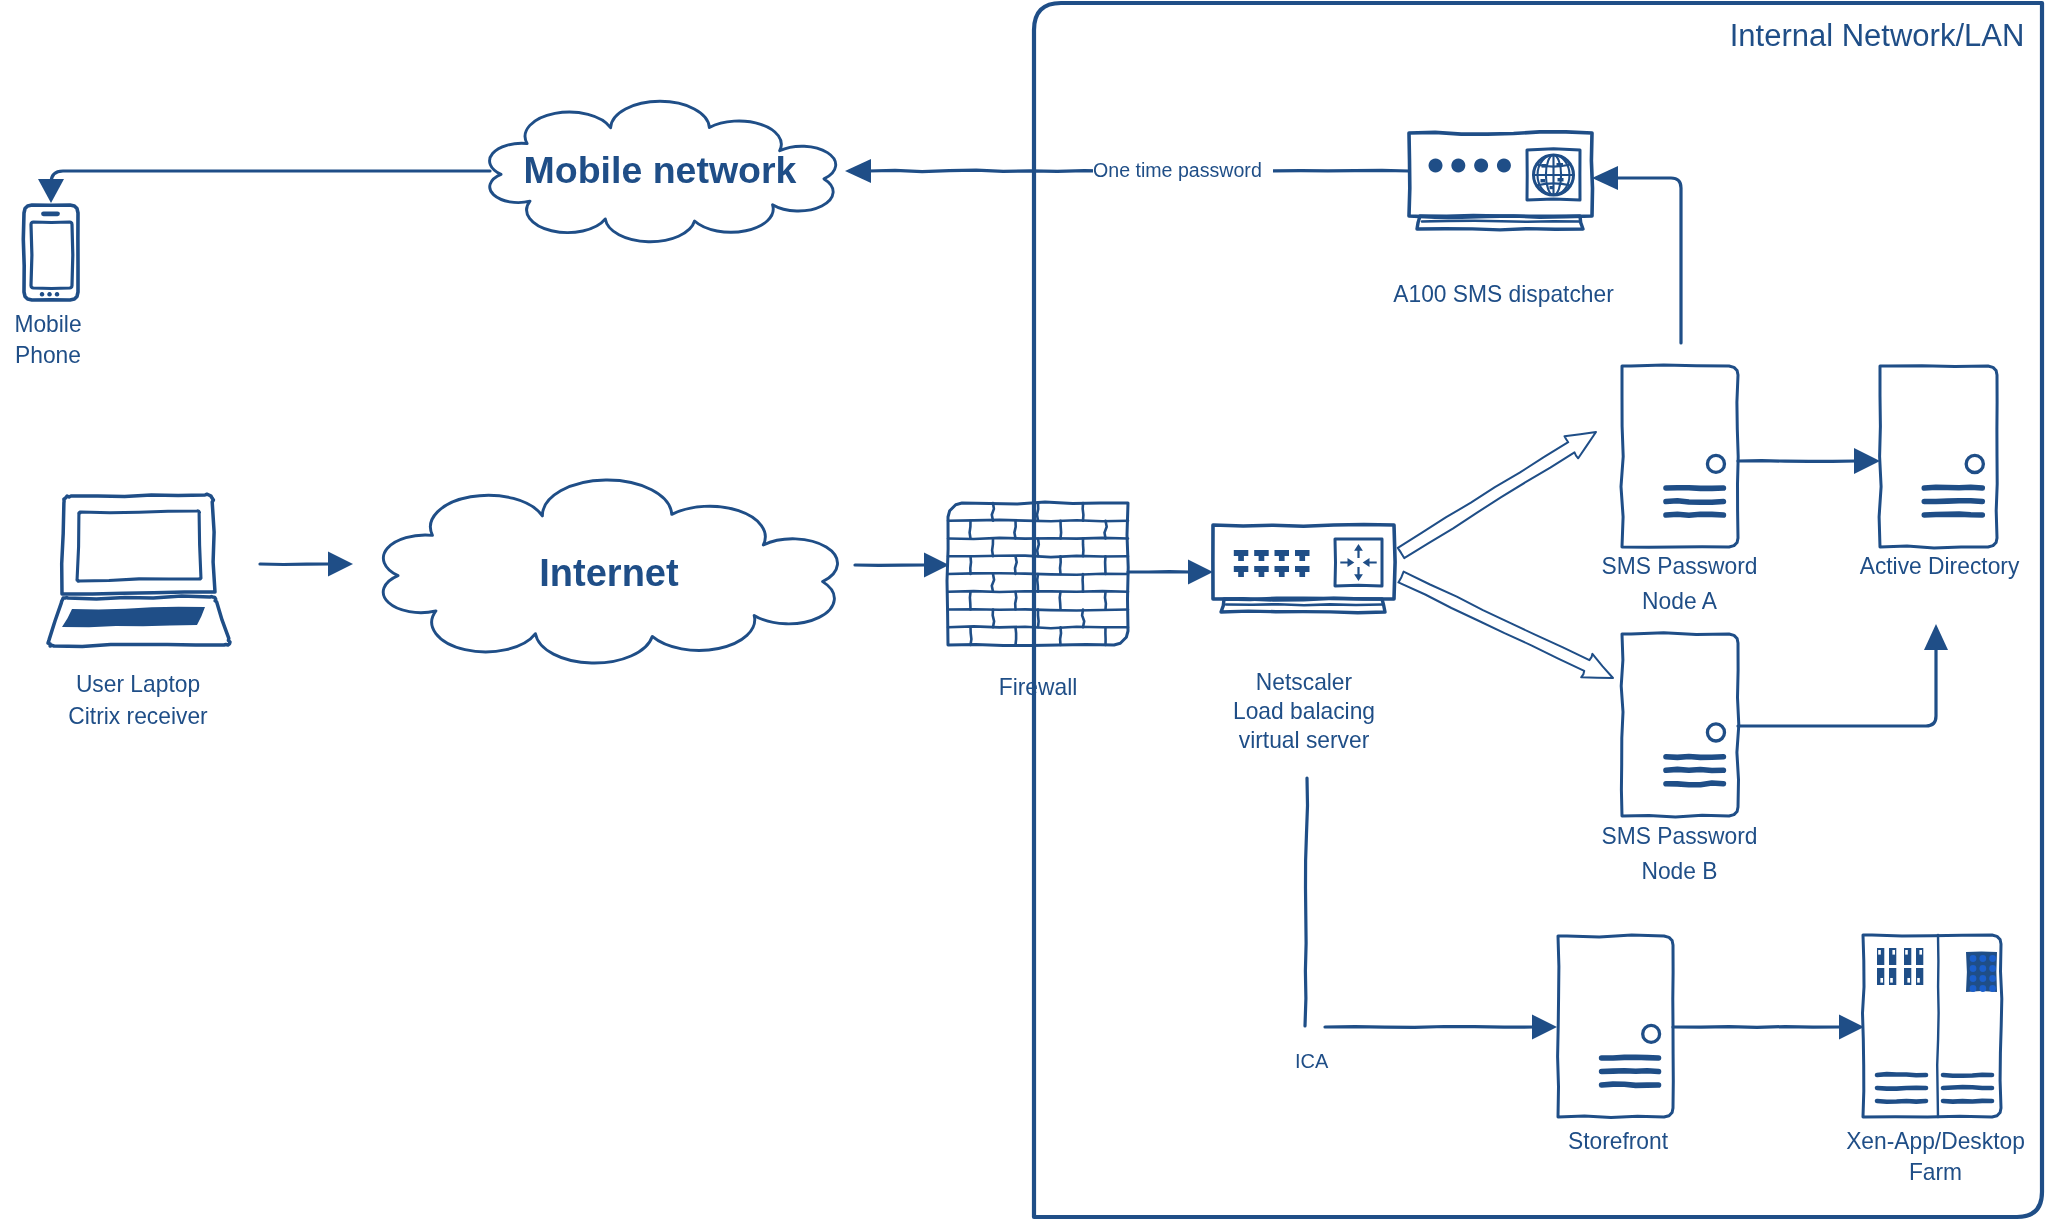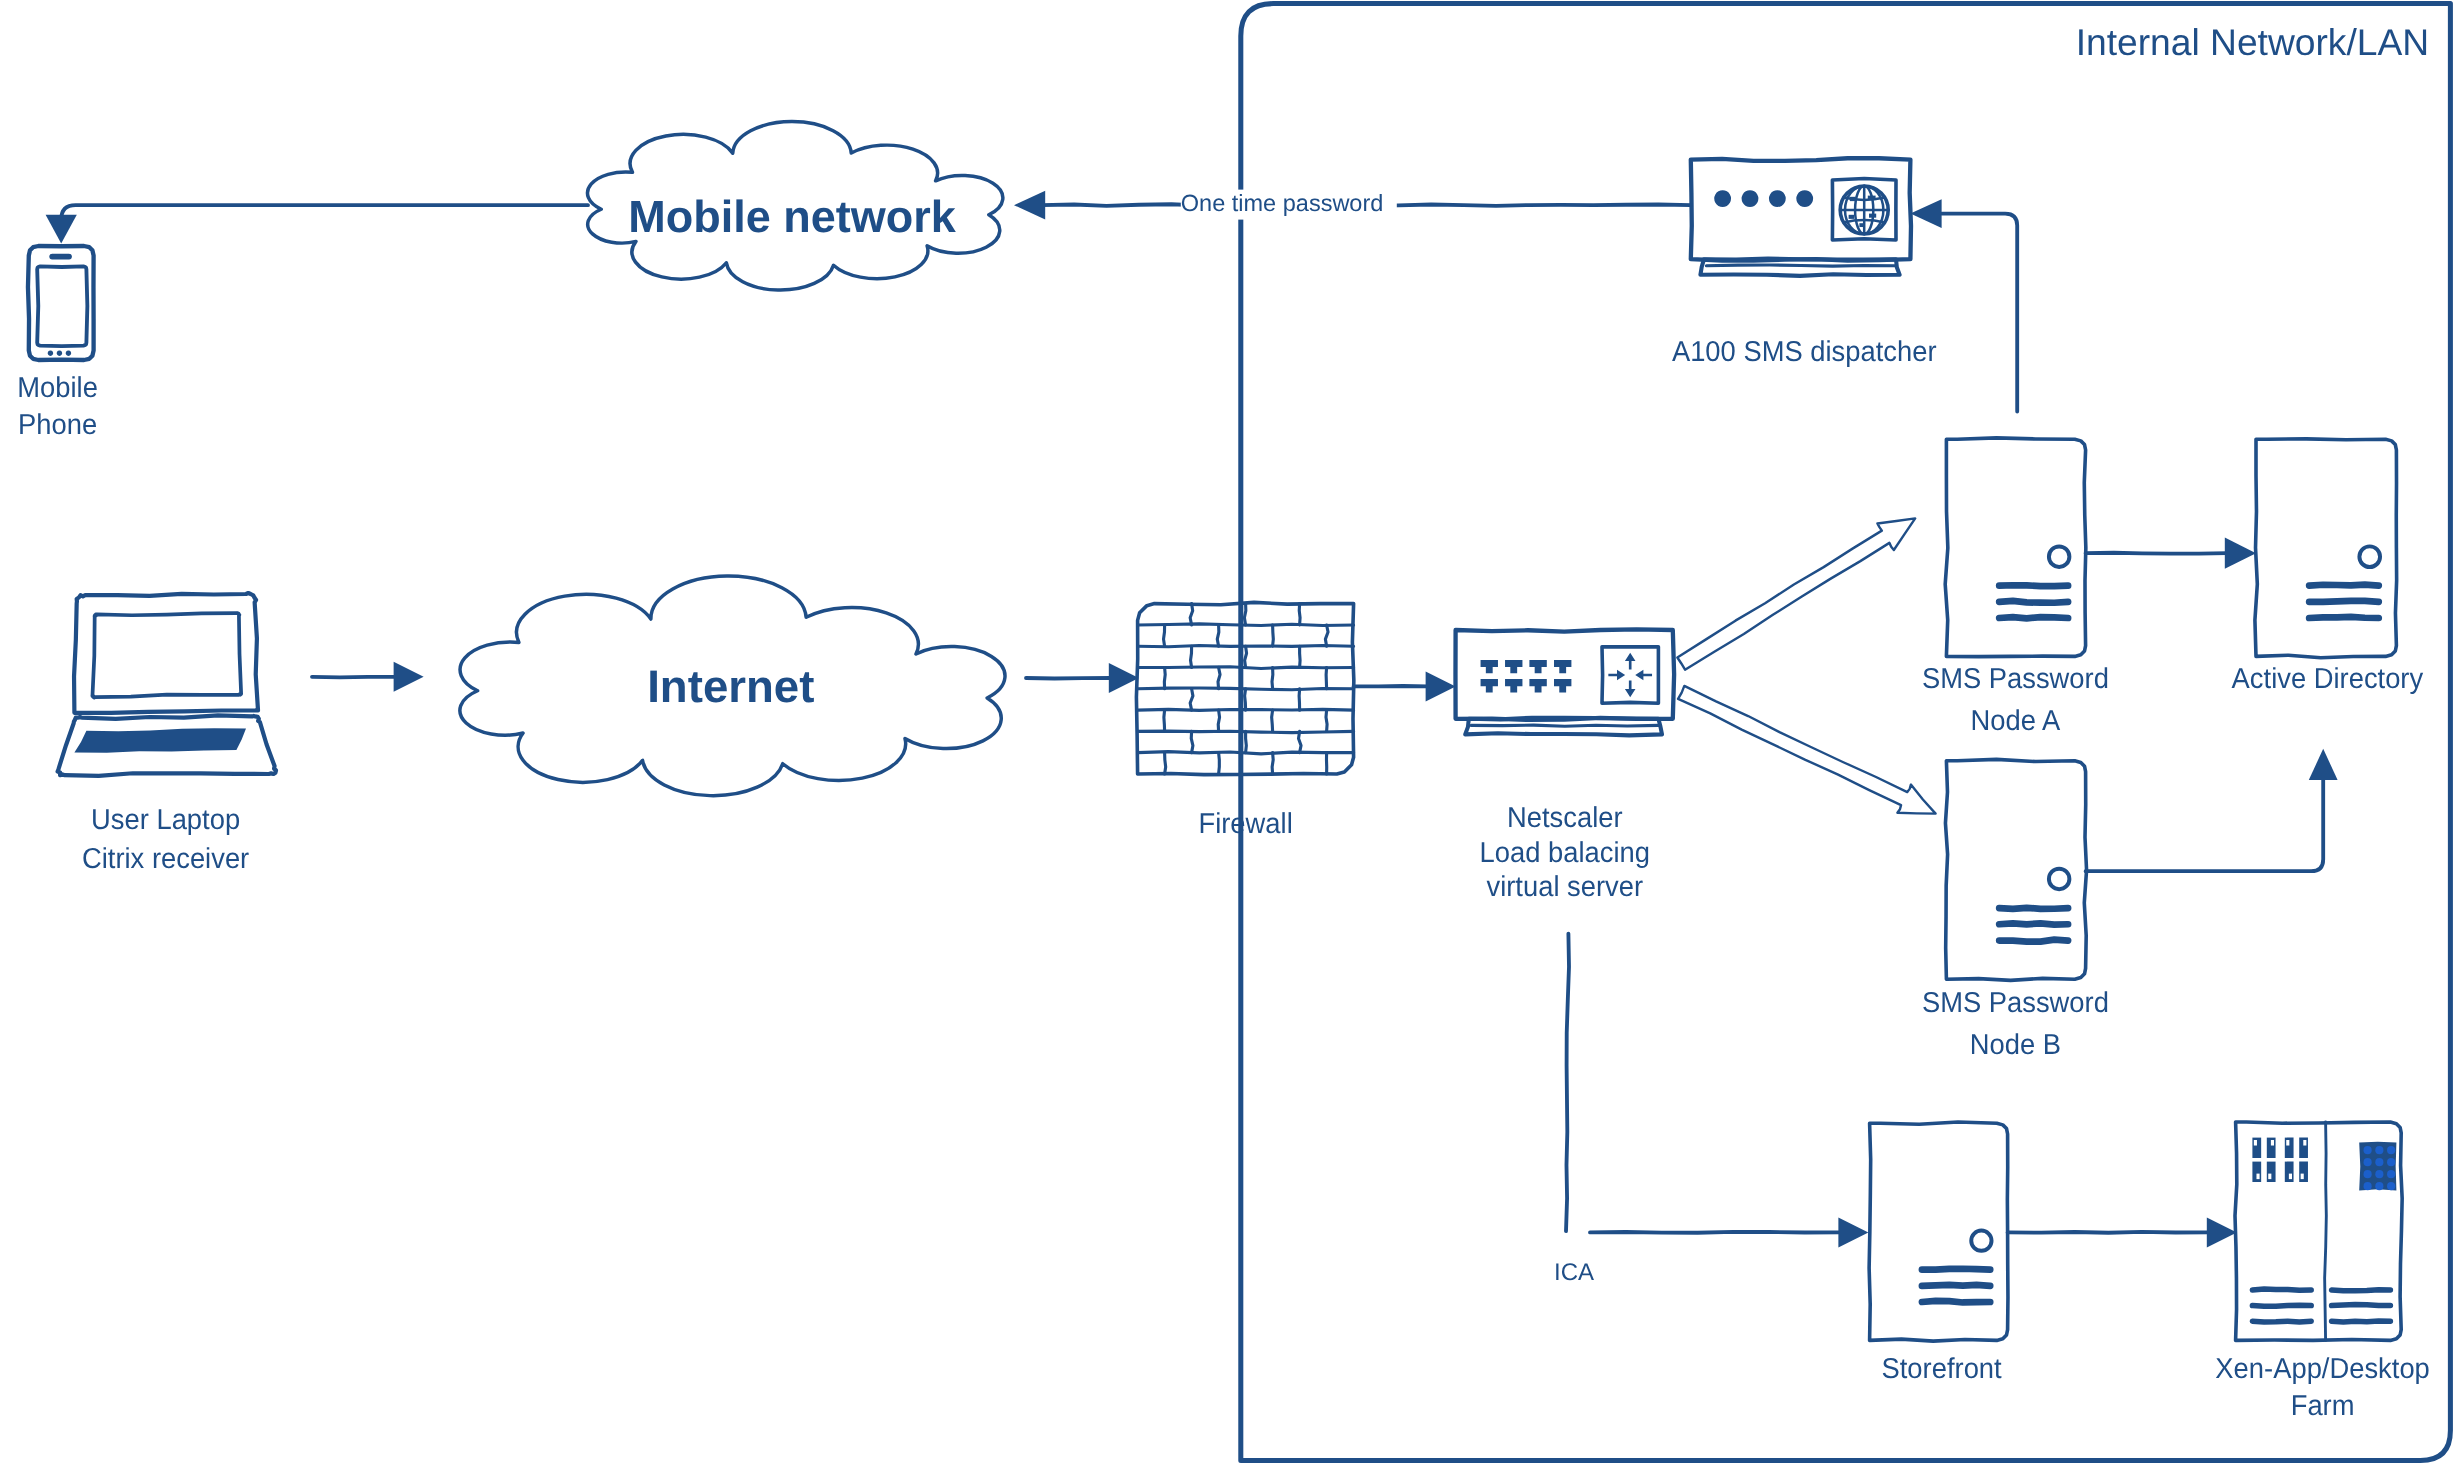--- a/index.html
+++ b/index.html
@@ -252,32 +252,32 @@
           <path d="M1404.2 558.1L1428.6 543.2L1453.2 528.4L1477.1 512.6L1501.2 497.2L1525.6 482.2L1550.3 467.6L1574.5 452.4L1576.0 455.6L1578.2 458.3L1587.1 445.1L1596.0 432.0L1580.3 434.2L1564.5 436.2L1566.2 439.3L1568.2 442.2L1543.8 457.2L1519.7 472.6L1494.9 487.1L1470.9 502.7L1446.2 517.2L1422.0 532.6L1397.8 547.9L1401.1 552.9L1404.2 558.1Z" fill="none" stroke="#1F4E87" stroke-width="2.0" stroke-linecap="round" stroke-linejoin="round"></path>
         </g>
         <g>
           <path d="M1398.4 582.4L1425.2 594.5L1451.4 608.0L1478.0 620.5L1504.5 633.2L1531.3 645.3L1557.7 658.4L1584.2 670.9L1583.3 674.4L1581.2 677.3L1597.1 677.8L1613.0 678.0L1602.4 666.2L1592.4 653.8L1591.5 657.2L1589.4 660.1L1562.9 647.3L1536.1 635.2L1509.5 622.7L1482.9 610.1L1456.8 596.7L1430.0 584.5L1403.6 571.6L1401.4 577.2L1398.4 582.4Z" fill="none" stroke="#1F4E87" stroke-width="2.0" stroke-linecap="round" stroke-linejoin="round"></path>
         </g>
       </g>
   </svg>
   <div class="lbl" style="left:1712px;top:16px;width:330px;font-size:31px;text-align:center;transform:scaleX(1.0);">Internal Network/LAN</div>
   <div class="lbl" style="left:-37px;top:308px;width:170px;font-size:24px;line-height:1.30;">Mobile
 Phone</div>
-  <div class="lbl" style="left:490px;top:146px;width:340px;font-size:37.5px;font-weight:bold;transform:scaleX(1.0);margin-top:10px;">Mobile network</div>
+  <div class="lbl" style="left:490px;top:146px;width:340px;font-size:37.5px;font-weight:bold;transform:scaleX(1.0);">Mobile network</div>
   <div class="lbl" style="left:28px;top:668px;width:220px;font-size:24px;line-height:1.35;">User Laptop
 Citrix receiver</div>
   <div class="lbl" style="left:459px;top:549px;width:300px;font-size:38px;font-weight:bold;transform:scaleX(1.0);">Internet</div>
   <div class="lbl" style="left:958px;top:671px;width:160px;font-size:24px;">Firewall</div>
   <div class="lbl" style="left:1194px;top:668px;width:220px;font-size:24px;line-height:1.20;">Netscaler
 Load balacing
 virtual server</div>
   <div class="lbl" style="left:1386px;top:278px;width:235px;font-size:24px;">A100 SMS dispatcher</div>
   <div class="lbl" style="left:1597px;top:549px;width:165px;font-size:24px;line-height:1.45;">SMS Password
 Node A</div>
   <div class="lbl" style="left:1597px;top:819px;width:165px;font-size:24px;line-height:1.45;">SMS Password
 Node B</div>
   <div class="lbl" style="left:1852px;top:550px;width:175px;font-size:24px;">Active Directory</div>
   <div class="lbl" style="left:1562px;top:1125px;width:112px;font-size:24px;">Storefront</div>
   <div class="lbl" style="left:1838px;top:1125px;width:195px;font-size:24px;line-height:1.30;">Xen-App/Desktop
 Farm</div>
-  <div class="lbl" style="left:984px;top:158px;width:180px;font-size:19.6px;text-align:left;background:#fff;transform:none;">One time password</div>
+  <div class="lbl" style="left:1093px;top:158px;width:180px;font-size:19.6px;text-align:left;background:#fff;transform:none;">One time password</div>
   <div class="lbl" style="left:1295px;top:1012px;width:40px;font-size:20px;text-align:left;background:#fff;transform:none;margin-top:36px;">ICA</div>
 </div>
 
 </body></html>

